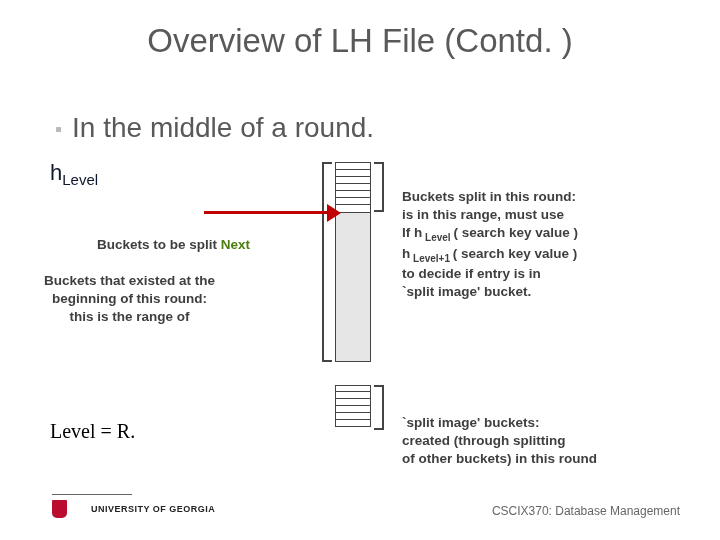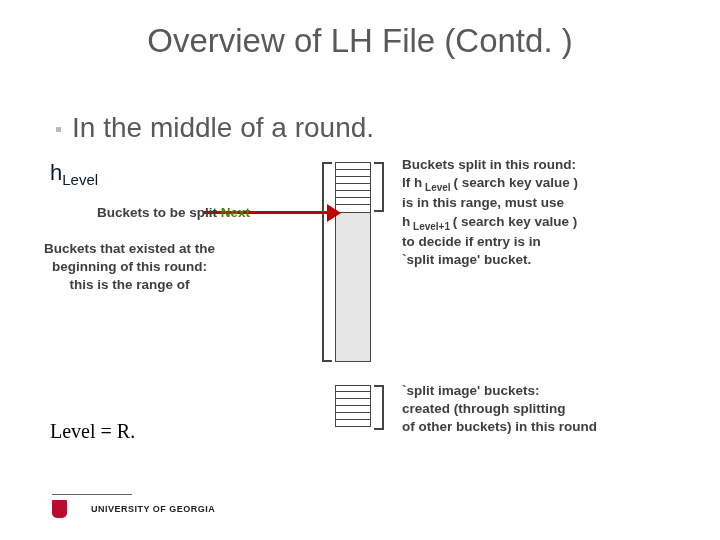--- a/index.html
+++ b/index.html
@@ -17,21 +17,21 @@
   .seg-split .row:first-child{border-top:1px solid #444;}
   
   .brk { position: absolute; border-color: #444; }
   .brk-left { left: 272px; top: 2px; width: 10px; height: 200px; border-left: 2px solid #444; border-top: 2px solid #444; border-bottom: 2px solid #444; }
   .brk-right-top { left: 324px; top: 2px; width: 10px; height: 50px; border-right: 2px solid #444; border-top: 2px solid #444; border-bottom: 2px solid #444; }
   .brk-right-bot { left: 324px; top: 225px; width: 10px; height: 45px; border-right: 2px solid #444; border-top: 2px solid #444; border-bottom: 2px solid #444; }
   
   .arrow-line { position: absolute; left: 154px; top: 51px; width: 131px; height: 0; border-top: 3px solid #c00000; }
   .arrow-head { position: absolute; left: 277px; top: 44px; width: 0; height: 0; border-left: 14px solid #c00000; border-top: 9px solid transparent; border-bottom: 9px solid transparent; }
   
-  .txt { position: absolute; font-size: 13.5px; font-weight: bold; color: #3f3f3f; line-height: 1.35; }
+  .txt { position: absolute; font-size: 13.5px; font-weight: bold; color: #3f3f3f; line-height: 1.35; margin-top: 32px; }
   .txt-next { left: -25px; top: 44px; width: 225px; text-align: right; }
   .txt-next .nx { color: #4d7c0f; }
   .txt-exist { left: -33px; top: 80px; width: 225px; text-align: center; }
   .txt-hlvl { left: 105px; top: 158px; font-size: 22px; font-weight: 400; color: #0f172a; }
   .txt-hlvl .sub { font-size: 15px; vertical-align: sub; }
   .txt-lvl { position:absolute; left: 0px; top: 260px; font-size: 20px; font-family: "Times New Roman", serif; color: #000000; }
   .txt-round { left: 352px; top: -4px; width: 270px; }
   .txt-round .sub { font-size: 10px; font-weight: bold; vertical-align: sub; }
   .txt-split { left: 352px; top: 222px; width: 270px; }
   
@@ -84,32 +84,33 @@
     <div class="txt txt-exist" style="white-space:pre-line">Buckets that existed at the
 beginning of this round:
 this is the range of</div>
     <div class="txt-hlvl">
       <span>h</span><span class="sub">Level</span>
     </div>
     <div class="txt-lvl">Level = R.</div>
 
     <div class="txt txt-round">
       <div>Buckets split in this round:</div>
+      <div>is in this range, must use</div>
       <div><span>If h</span><span class="sub"> Level </span><span> ( search key value )</span></div>
-      <div>is in this range, must use</div>
       <div><span>h</span><span class="sub"> Level+1 </span><span>( search key value )</span></div>
       <div>to decide if entry is in</div>
       <div>`split image' bucket.</div>
     </div>
 
     <div class="txt txt-split">
       <div>`split image' buckets:</div>
       <div>created (through splitting</div>
       <div>of other buckets) in this round</div>
     </div>
   </div>
 
   <div class="footer-line"></div>
   <div class="footer-logo">
     <div class="logo-shield"></div>
     <div class="logo-txt"><b>UNIVERSITY OF GEORGIA</b></div>
   </div>
+  <div class="course">CSCIX370: Database Management</div>
 </div>
 
 </body></html>

